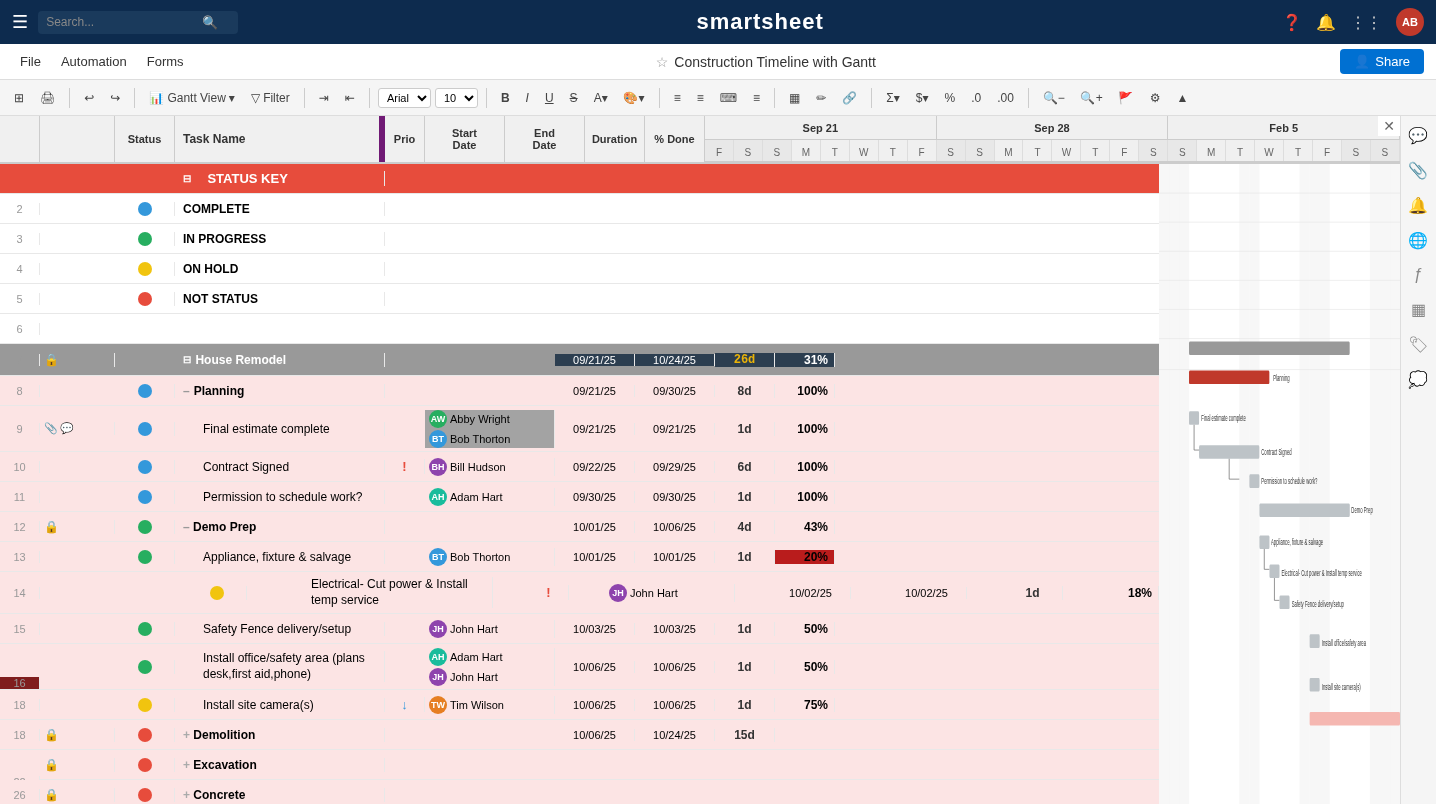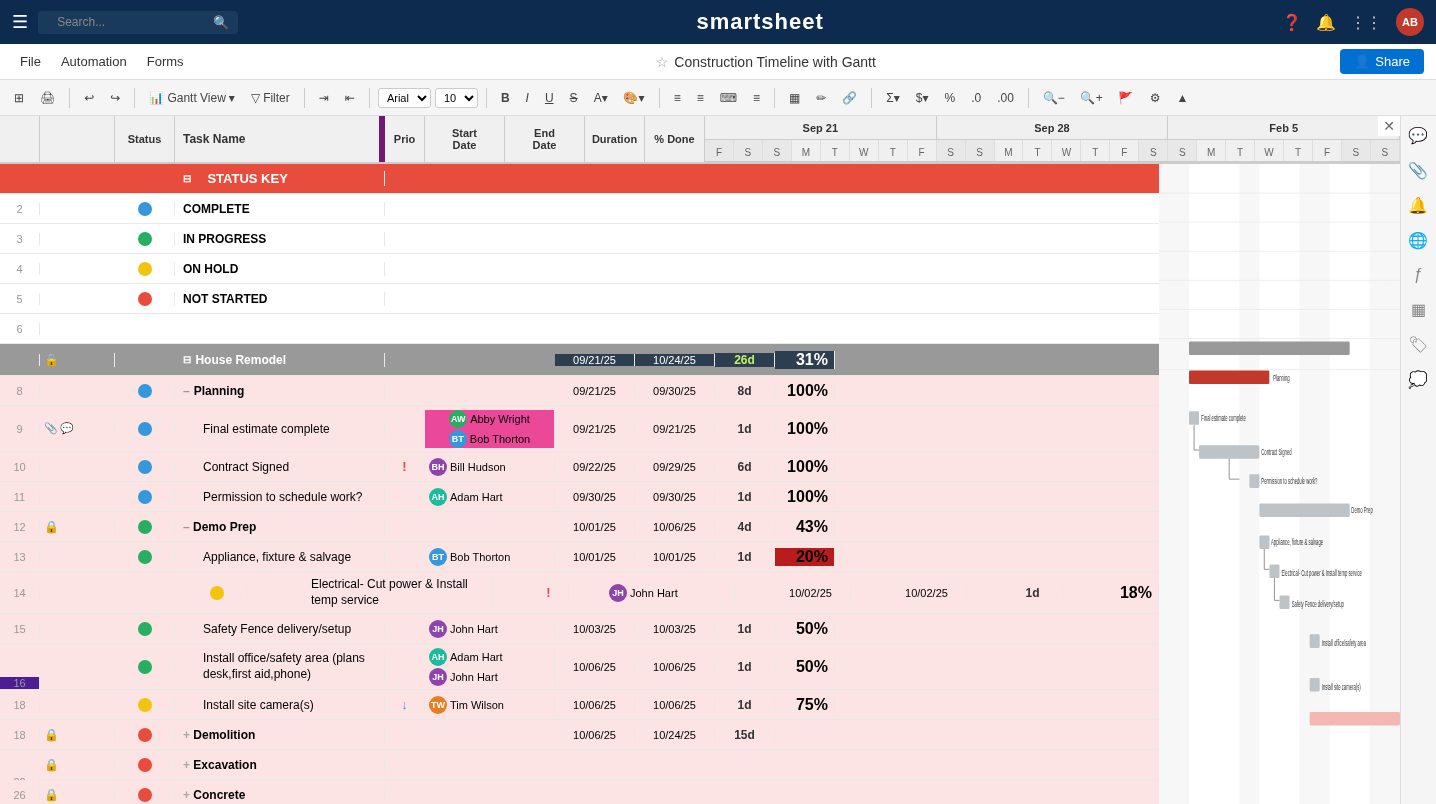--- a/index.html
+++ b/index.html
@@ -24,21 +24,20 @@
       gap: 6px;
       width: 200px;
     }
     .search-box input {
       background: transparent;
       border: none;
       color: #f9a8d4;
       font-size: 12px;
       outline: none;
       width: 150px;
-      margin-left: 11px;
     }
     .search-box input::placeholder { color: #888; }
     .search-icon { color: #aaa; font-size: 13px; }
     .nav-center { flex: 1; display: flex; justify-content: center; }
     .brand { color: #fff; font-size: 22px; font-weight: bold; letter-spacing: 1px; }
     .nav-right { display: flex; align-items: center; gap: 14px; color: #ccc; font-size: 16px; }
     .avatar { width: 28px; height: 28px; border-radius: 50%; background: #c0392b; display: flex; align-items: center; justify-content: center; color: #fff; font-size: 11px; font-weight: bold; }
 
     
     .menu-bar {
@@ -188,21 +187,21 @@
     .cell { border-right: 1px solid #e8e8e8; display: flex; align-items: center; overflow: hidden; white-space: nowrap; }
     .cell-row-num { width: 40px; min-width: 40px; justify-content: center; font-size: 11px; color: #999; }
     .cell-icons { width: 75px; min-width: 75px; justify-content: flex-start; padding: 0 4px; gap: 3px; }
     .cell-status { width: 60px; min-width: 60px; justify-content: center; }
     .cell-task { width: 210px; min-width: 210px; padding: 0 8px; font-size: 12px; }
     .cell-prio { width: 40px; min-width: 40px; justify-content: center; }
     .cell-assigned { width: 130px; min-width: 130px; padding: 0 4px; font-size: 11px; flex-direction: column; align-items: flex-start; justify-content: center; gap: 2px; }
     .cell-start { width: 80px; min-width: 80px; justify-content: center; font-size: 11px; }
     .cell-end { width: 80px; min-width: 80px; justify-content: center; font-size: 11px; }
     .cell-dur { width: 60px; min-width: 60px; justify-content: center; font-size: 12px; font-weight: bold; color: #333; }
-    .cell-pct { width: 60px; min-width: 60px; justify-content: flex-end; padding-right: 6px; font-size: 16px; font-weight: bold; }
+    .cell-pct { width: 60px; min-width: 60px; justify-content: flex-end; padding-right: 6px; font-size: 12px; font-weight: bold; }
 
     .status-dot { width: 14px; height: 14px; border-radius: 50%; display: inline-block; }
     .dot-blue { background: #3498db; }
     .dot-green { background: #27ae60; }
     .dot-yellow { background: #f1c40f; }
     .dot-red { background: #e74c3c; }
 
     .section-label { font-weight: bold; font-size: 12px; color: #333; display: flex; align-items: center; gap: 4px; }
 
     .status-key-label { font-weight: bold; color: #fff; font-size: 13px; display: flex; align-items: center; gap: 4px; }
@@ -500,21 +499,21 @@
           <div class="cell cell-pct"></div>
         </div>
 
         <div class="grid-row">
           <div class="cell cell-row-num">5</div>
           <div class="cell cell-icons"></div>
           <div class="cell cell-status">
             <span class="status-dot dot-red"></span>
           </div>
           <div class="cell cell-task">
-            <b>NOT STARTED</b>
+            <b>NOT STATUS</b>
           </div>
           <div class="cell cell-prio"></div>
           <div class="cell cell-assigned"></div>
           <div class="cell cell-start"></div>
           <div class="cell cell-end"></div>
           <div class="cell cell-dur"></div>
           <div class="cell cell-pct"></div>
         </div>
 
         <div class="grid-row" style="height:30px;">
@@ -538,21 +537,21 @@
           <div class="cell cell-status" style="background:#999;"></div>
           <div class="cell cell-task" style="background:#999;">
             <span class="section-label" style="color:#fff;">
               <span style="font-size:10px;">⊟</span> House Remodel
             </span>
           </div>
           <div class="cell cell-prio" style="background:#999;"></div>
           <div class="cell cell-assigned" style="background:#999;"></div>
           <div class="cell cell-start" style="background:#2c3e50;color:#fff;">09/21/25</div>
           <div class="cell cell-end" style="background:#2c3e50;color:#fff;">10/24/25</div>
-          <div class="cell cell-dur" style="background:#2c3e50;color:#bef264;">26d</div>
+          <div class="cell cell-dur" style="background:#2c3e50;color:#eab308;font-family:Liberation Mono, monospace;">26d</div>
           <div class="cell cell-pct" style="background:#2c3e50;color:#fff;">31%</div>
         </div>
 
         <div class="grid-row planning-row">
           <div class="cell cell-row-num" style="background:#fce4e4;">8</div>
           <div class="cell cell-icons" style="background:#fce4e4;"></div>
           <div class="cell cell-status" style="background:#fce4e4;">
             <span class="status-dot dot-blue"></span>
           </div>
           <div class="cell cell-task" style="background:#fce4e4;">
@@ -572,21 +571,21 @@
             <span class="attach-icon">📎</span>
             <span class="comment-icon">💬</span>
           </div>
           <div class="cell cell-status" style="background:#fce4e4;">
             <span class="status-dot dot-blue"></span>
           </div>
           <div class="cell cell-task indent1" style="background:#fce4e4;">
             <span>Final estimate complete</span>
           </div>
           <div class="cell cell-prio" style="background:#fce4e4;"></div>
-          <div class="cell cell-assigned" style="background:#ec4899;align-items:center;">
+          <div class="cell cell-assigned" style="background:#a3a3a3;">
             <div class="avatar-chip">
               <div class="avatar-badge av-green">AW</div>
               <span>Abby Wright</span>
             </div>
             <div class="avatar-chip">
               <div class="avatar-badge av-blue">BT</div>
               <span>Bob Thorton</span>
             </div>
           </div>
           <div class="cell cell-start" style="background:#fce4e4;">09/21/25</div>
@@ -722,21 +721,21 @@
               <span>John Hart</span>
             </div>
           </div>
           <div class="cell cell-start" style="background:#fce4e4;">10/03/25</div>
           <div class="cell cell-end" style="background:#fce4e4;">10/03/25</div>
           <div class="cell cell-dur" style="background:#fce4e4;">1d</div>
           <div class="cell cell-pct" style="background:#fce4e4;">50%</div>
         </div>
 
         <div class="grid-row demop-row" style="min-height:46px;">
-          <div class="cell cell-row-num" style="background:#4c1d95;margin-top:32px;">16</div>
+          <div class="cell cell-row-num" style="background:#7f1d1d;margin-top:32px;">16</div>
           <div class="cell cell-icons" style="background:#fce4e4;"></div>
           <div class="cell cell-status" style="background:#fce4e4;">
             <span class="status-dot dot-green"></span>
           </div>
           <div class="cell cell-task indent1" style="background:#fce4e4;white-space:normal;line-height:1.3;">
             <span>Install office/safety area (plans desk,first aid,phone)</span>
           </div>
           <div class="cell cell-prio" style="background:#fce4e4;"></div>
           <div class="cell cell-assigned" style="background:#fce4e4;">
             <div class="avatar-chip">

